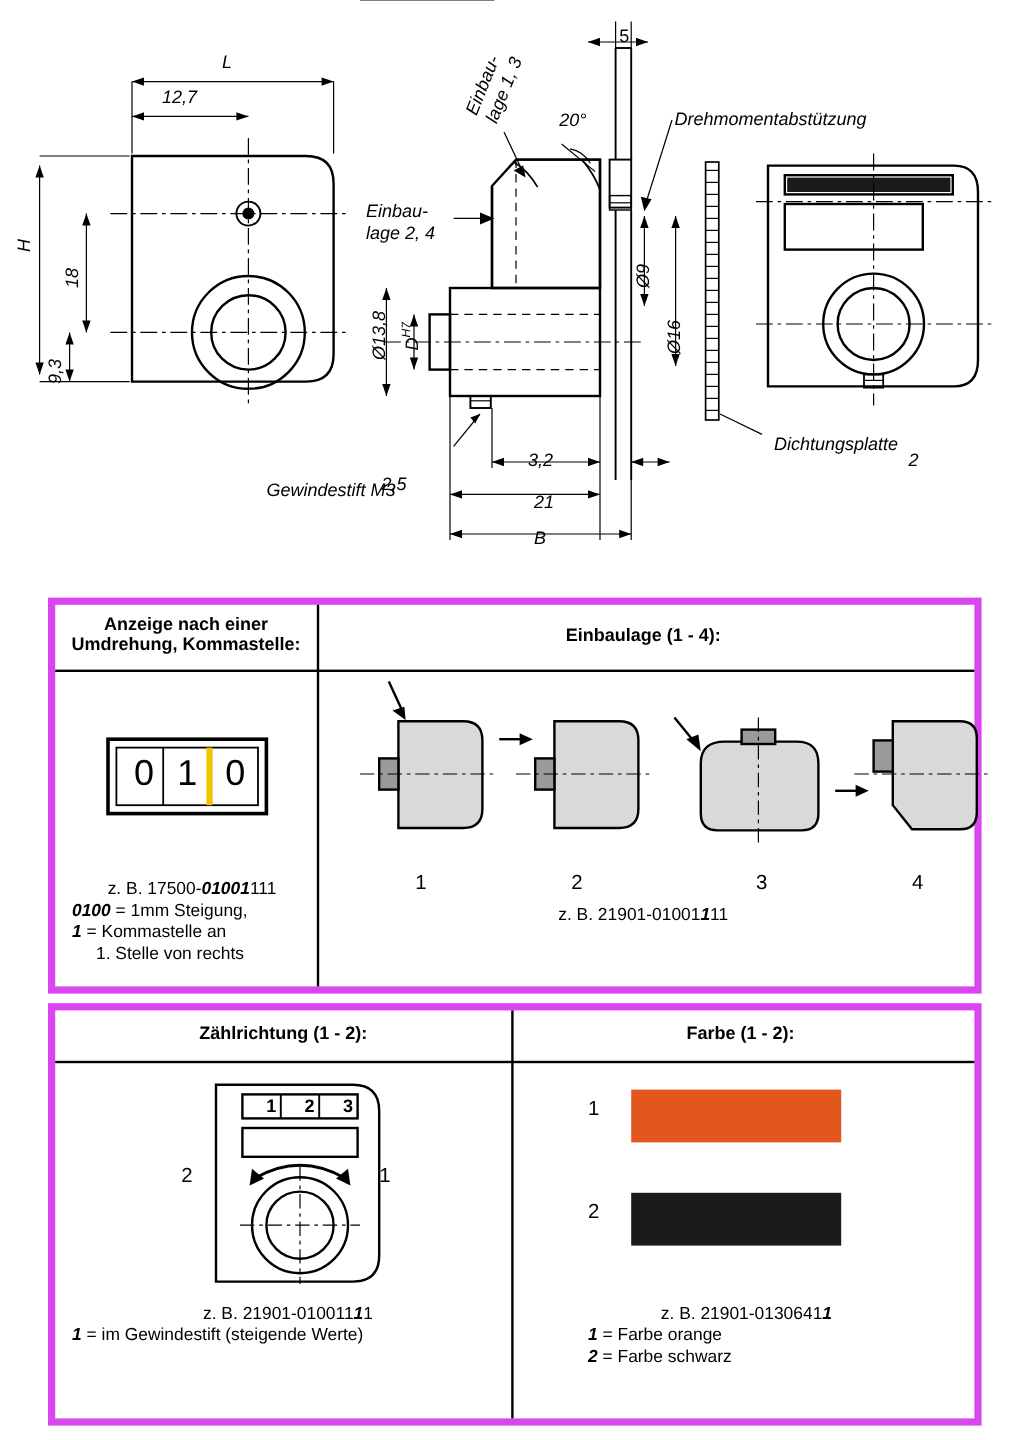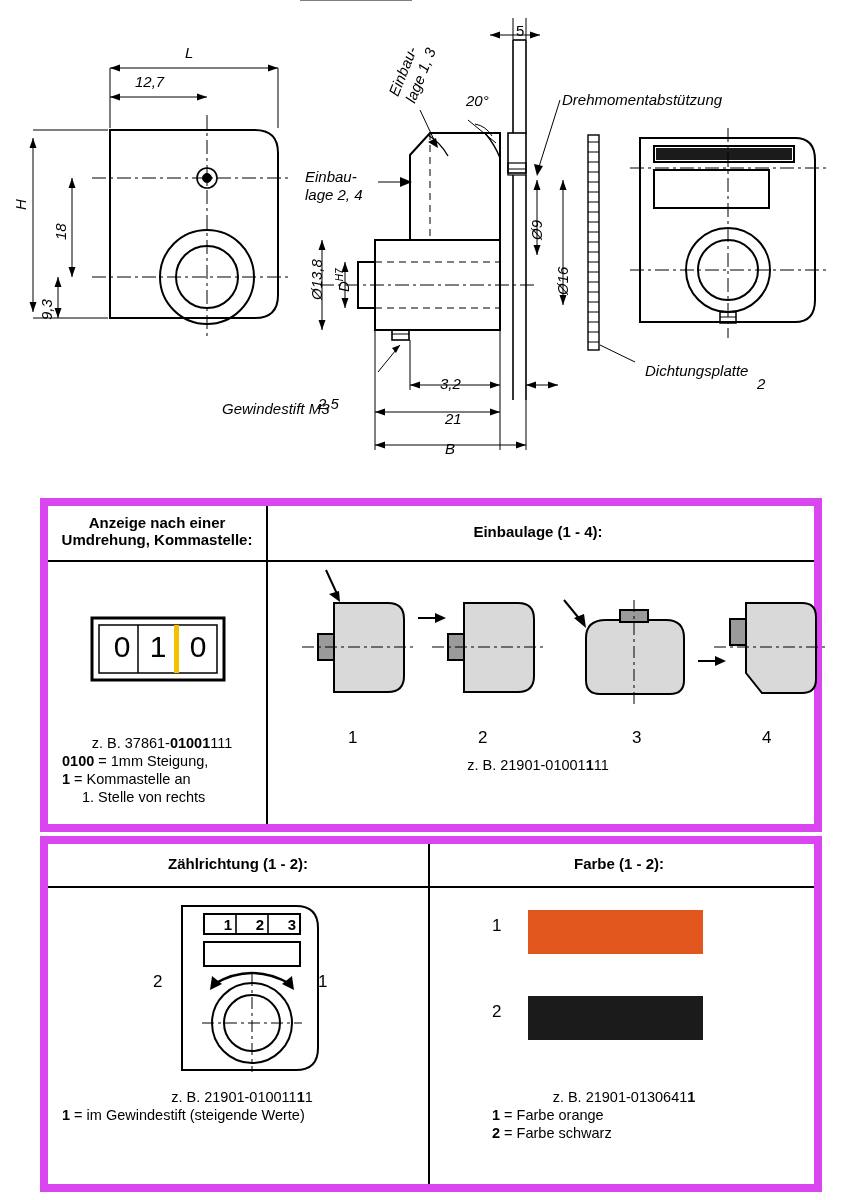--- a/index.html
+++ b/index.html
@@ -2,31 +2,31 @@
 <html><head>
 <meta charset="utf-8">
 <style>
   html,body{margin:0;padding:0;background:#ffffff;}
   body{width:846px;height:1200px;font-family:"Liberation Sans",sans-serif;color:#000;position:relative;overflow:hidden;}
   .page{position:relative;width:846px;height:1200px;}
 
   
   .abs{position:absolute;}
   .it{font-style:italic;}
-  .b{font-weight:bold;}
+  .b{font-weight:bold;font-style:italic;}
   .ctr{text-align:center;}
 
   .lbl{font-size:15px;font-style:italic;white-space:nowrap;}
   .lbl-n{font-size:15px;white-space:nowrap;}
 
   
   #drawing{position:absolute;left:0;top:0;width:846px;height:490px;}
 
   
-  .panel{position:absolute;border:8px solid #d946ef;background:#fff;}
+  .panel{position:absolute;border:6px solid #d946ef;background:#fff;}
   .panel .hline{position:absolute;left:0;right:0;height:2px;background:#000;}
   .panel .vline{position:absolute;top:0;bottom:0;width:2px;background:#000;}
   .hdr{font-size:15px;font-weight:bold;text-align:center;line-height:1.15;}
 
   .cap{font-size:14.5px;line-height:1.25;}
 
   svg{display:block;overflow:visible;}
 </style>
 </head>
 <body>
@@ -255,21 +255,21 @@
         <line x1="48" y1="9" x2="48" y2="57" stroke="#000" stroke-width="1.5"></line>
         <line x1="88" y1="9" x2="88" y2="57" stroke="#000" stroke-width="1.5"></line>
         <rect x="84" y="9" width="5" height="48" fill="#F2C100"></rect>
       </svg>
       <div class="abs" style="left:16px;top:14px;width:32px;text-align:center;font-size:30px;">0</div>
       <div class="abs" style="left:52px;top:14px;width:32px;text-align:center;font-size:30px;">1</div>
       <div class="abs" style="left:92px;top:14px;width:32px;text-align:center;font-size:30px;">0</div>
     </div>
 
     <div class="abs cap" style="left:14px;top:228px;width:200px;">
-      <div style="text-align:center;"><span>z. B. 37861-</span><span class="b">01001</span><span>111</span></div>
+      <div style="text-align:center;"><span>z. B. 17500-</span><span class="b">01001</span><span>111</span></div>
       <div><span class="b">0100</span><span> = 1mm Steigung,</span></div>
       <div><span class="b">1</span><span> = Kommastelle an</span></div>
       <div style="padding-left:20px;">1. Stelle von rechts</div>
     </div>
 
     <svg class="abs" style="left:248px;top:62px;" width="140" height="160">
       <path d="M38,35 L92,35 Q108,35 108,51 L108,108 Q108,124 92,124 L38,124 Z" fill="#D9D9D9" stroke="#000" stroke-width="2"></path>
       <rect x="22" y="66" width="16" height="26" fill="#9a9a9a" stroke="#000" stroke-width="2"></rect>
       <line x1="6" y1="79" x2="120" y2="79" stroke="#000" stroke-width="1" stroke-dasharray="12,4,3,4"></line>
       <line x1="30" y1="2" x2="42" y2="28" stroke="#000" stroke-width="2"></line>

